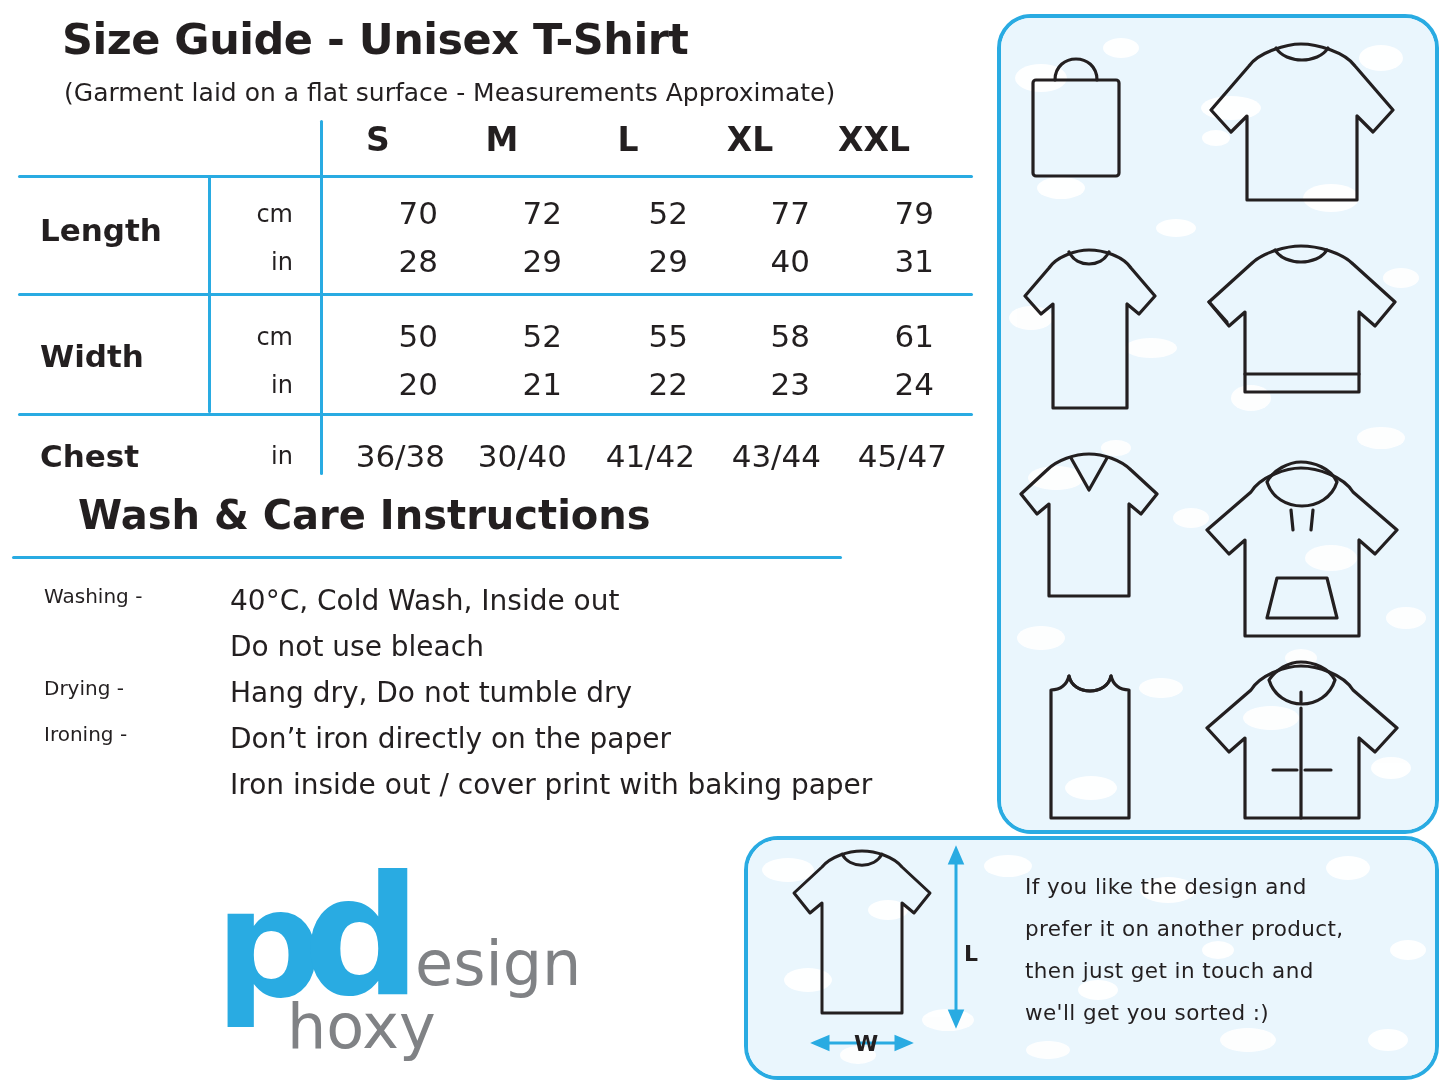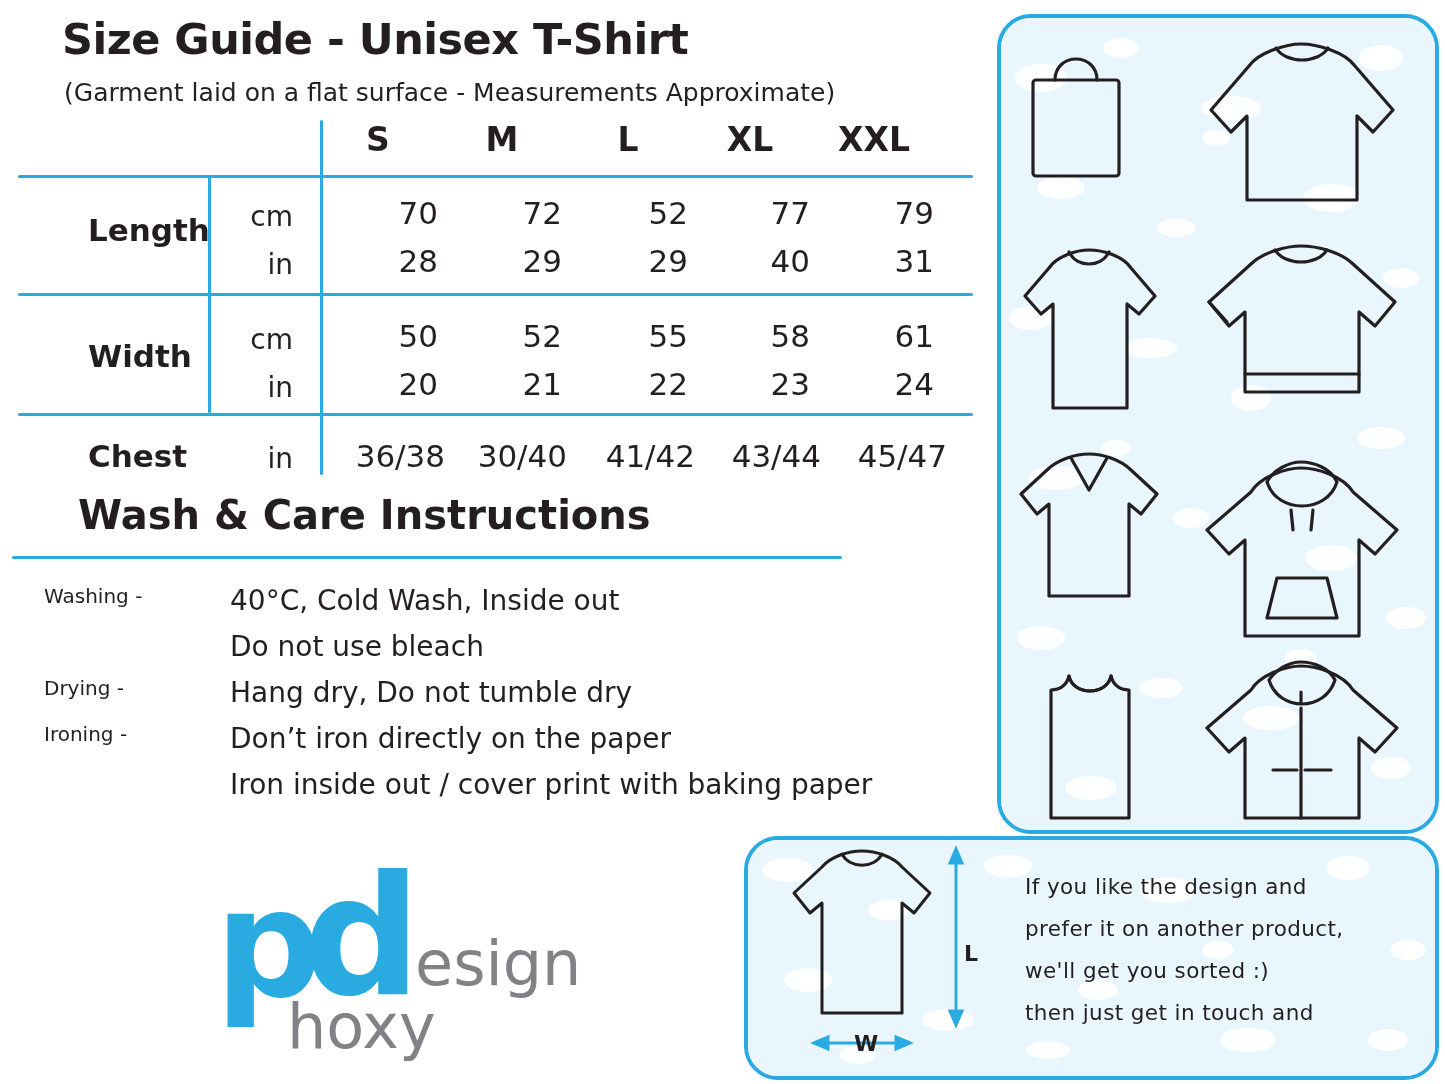--- a/index.html
+++ b/index.html
@@ -26,23 +26,23 @@
     font-size:25px;font-weight:normal;
   }
 
   
   .table{position:absolute;left:18px;top:120px;width:960px;height:370px;}
   .colhead{position:absolute;top:0;width:100%;height:50px;}
   .colhead span{
     position:absolute;top:0;font-size:33px;font-weight:bold;text-align:center;width:120px;
   }
   .rowlabel{
-    position:absolute;font-size:31px;font-weight:bold;margin-left:48px;
-  }
-  .unit{position:absolute;font-size:28px;text-align:right;width:60px;}
+    position:absolute;font-size:31px;font-weight:bold;
+  }
+  .unit{position:absolute;font-size:24px;text-align:right;width:60px;}
   .val{position:absolute;font-size:31px;text-align:right;width:120px;}
   .val.chest{font-size:31px;width:135px;}
 
   
   .rule{
     position:absolute;background:#29abe2;height:3px;border-radius:2px;
   }
   .vrule{
     position:absolute;background:#29abe2;width:3px;border-radius:2px;
   }
@@ -328,17 +328,17 @@
         <polygon points="140,198 126,192 126,204"></polygon>
       </g>
     </svg>
     <div class="mlabel" style="left:194px;top:96px">L</div>
     <div class="mlabel" style="left:84px;top:186px">W</div>
   </div>
 
   <div class="note">
     <div>If you like the design and</div>
     <div>prefer it on another product,</div>
+    <div>then just get in touch and</div>
     <div>we'll get you sorted :)</div>
-    <div>then just get in touch and</div>
   </div>
 
 </div>
 
 </body></html>

